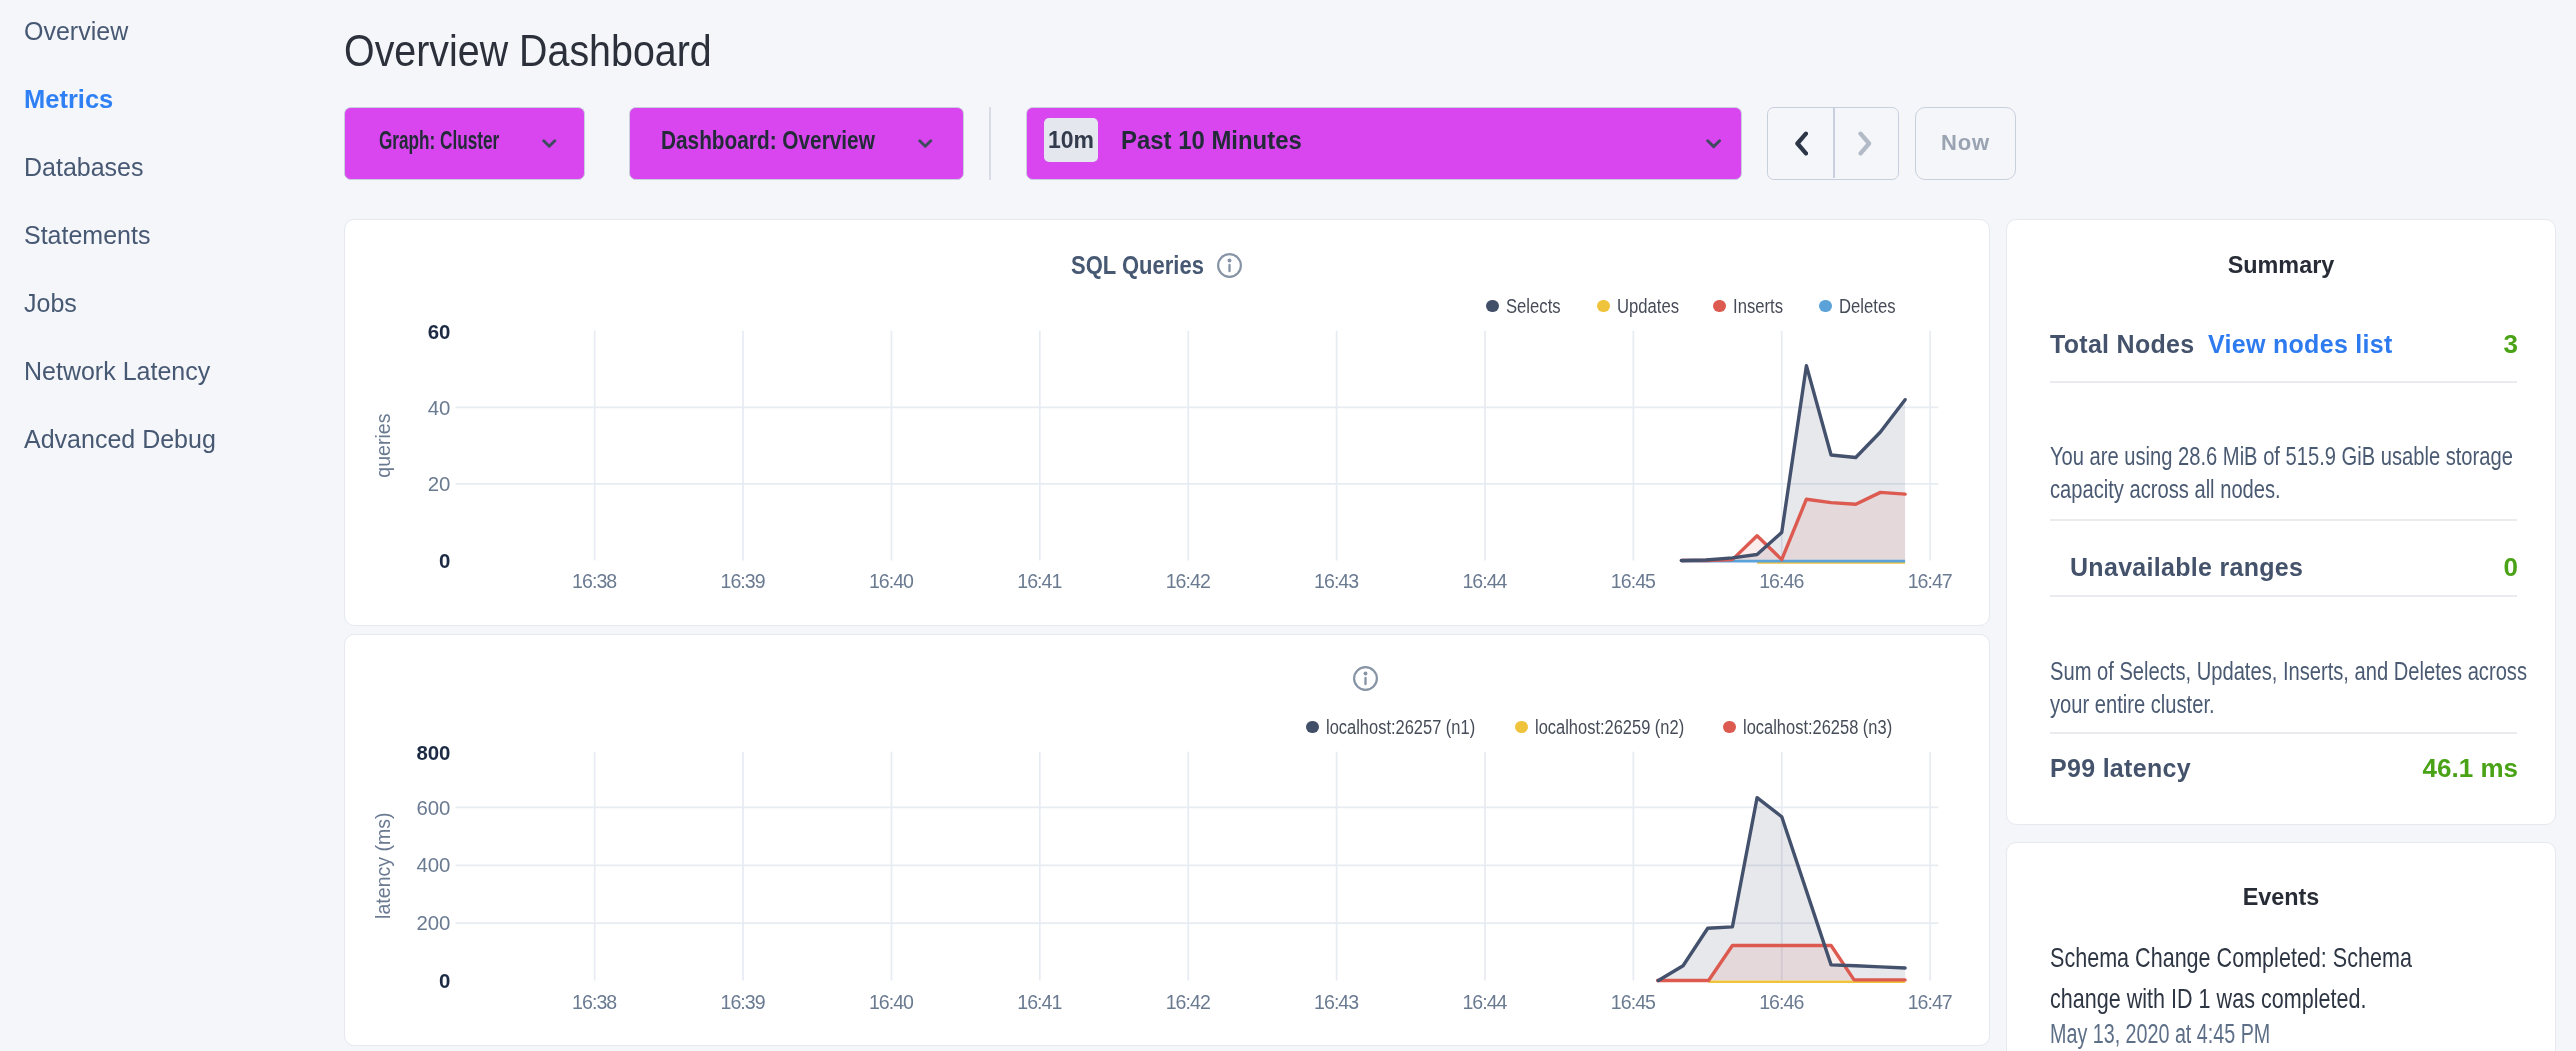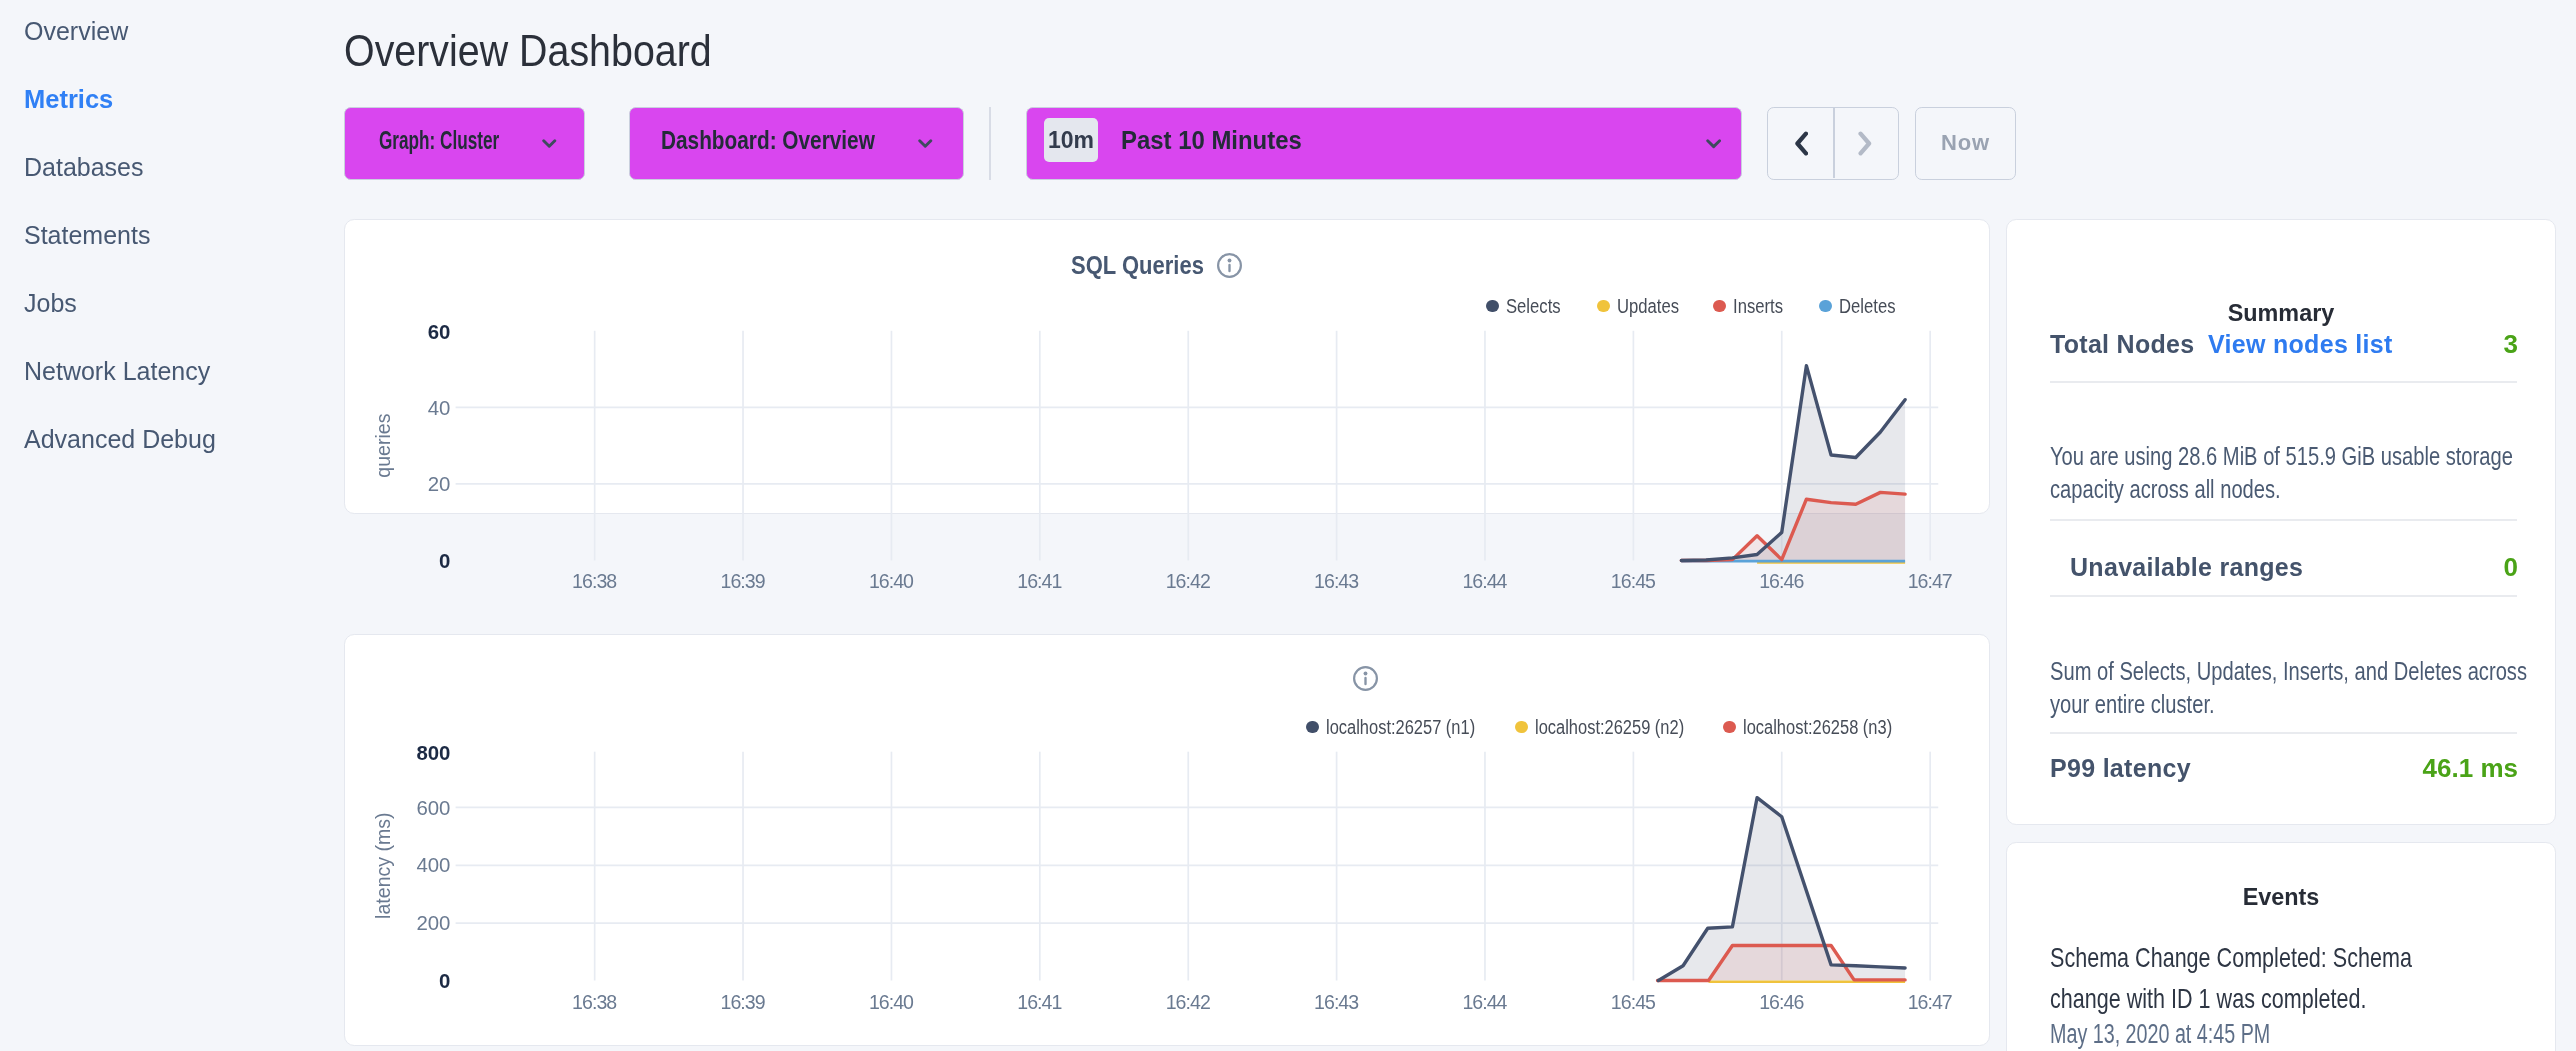--- a/index.html
+++ b/index.html
@@ -68,25 +68,25 @@
 </div>
 <div class="ctl" style="left:1767px; width:132px;">
   <div style="position:absolute; left:65px; top:0; width:1.7px; height:70px; background:#c9d0dd;"></div>
   <svg class="chev" style="left:25.5px; top:23px;" width="14.5" height="25" viewBox="0 0 17 29">
       <polyline points="14,3 4,14.5 14,26" fill="none" stroke="#2c3647" stroke-width="5" stroke-linecap="round" stroke-linejoin="round"></polyline>
     </svg>
   <svg class="chev" style="left:90px; top:23px;" width="14.5" height="25" viewBox="0 0 17 29">
       <polyline points="3,3 13,14.5 3,26" fill="none" stroke="#b3bac7" stroke-width="5" stroke-linecap="round" stroke-linejoin="round"></polyline>
     </svg>
 </div>
-<div class="ctl" style="left:1915px; width:101px;">
+<div class="ctl" style="left:1915px; width:101px;border-radius:10px;">
   <div class="nowtxt">Now</div>
 </div>
 
-<div class="card" style="left:344px; top:219px; width:1646px; height:295px;">
+<div class="card" style="left:344px; top:219px; width:1646px; height:407px;">
   <div class="ctitle" style="left:0; width:1584px;"><span>SQL Queries</span></div>
   <svg class="icircle" style="left:871px; top:32px;" width="27" height="27" viewBox="0 0 32 32">
       <circle cx="16" cy="16" r="13.5" fill="none" stroke="#8794a6" stroke-width="2.6"></circle>
       <circle cx="16" cy="10" r="2.3" fill="#8794a6"></circle>
       <rect x="14.6" y="14" width="2.8" height="10" rx="1.4" fill="#8794a6"></rect>
     </svg>
   <div class="li" style="left:1141px; top:77px;">
       <span class="dot" style="background:#414f69;"></span>
       <span class="lt" style="transform:scaleX(0.85);">Selects</span>
     </div>
@@ -197,21 +197,21 @@
       <text x="1340.1" y="439" text-anchor="middle" textLength="53">16:44</text>
       <text x="1514.6" y="439" text-anchor="middle" textLength="53">16:45</text>
       <text x="1689" y="439" text-anchor="middle" textLength="53">16:46</text>
       <text x="1863.5" y="439" text-anchor="middle" textLength="53">16:47</text>
       <text transform="rotate(-90 45 271)" x="45" y="279" text-anchor="middle">latency (ms)</text>
     </g>
   </svg>
 </div>
 
 <div class="card" style="left:2006px; top:219px; width:550px; height:606px;">
-  <div style="position:absolute; left:0; top:32px; width:100%; text-align:center; font-size:23.4px; font-weight:bold; color:#272c36;margin-top:48px;">Summary</div>
+  <div style="position:absolute; left:0; top:32px; width:100%; text-align:center; font-size:23.4px; font-weight:bold; color:#272c36;">Summary</div>
   <div class="srow" style="top:109px;">
     <span class="h">Total Nodes</span>
     <span class="h" style="left:158px; color:#2e7bf0;">View nodes list</span>
     <span class="v">3</span>
   </div>
   <div class="sdiv" style="top:161px;"></div>
   <div class="sdesc" style="top:220px;">You are using 28.6 MiB of 515.9 GiB usable storage<br>capacity across all nodes.</div>
   <div class="sdiv" style="top:299px;"></div>
   <div class="srow" style="top:332px;margin-left:20px;">
     <span class="h">Unavailable ranges</span>

